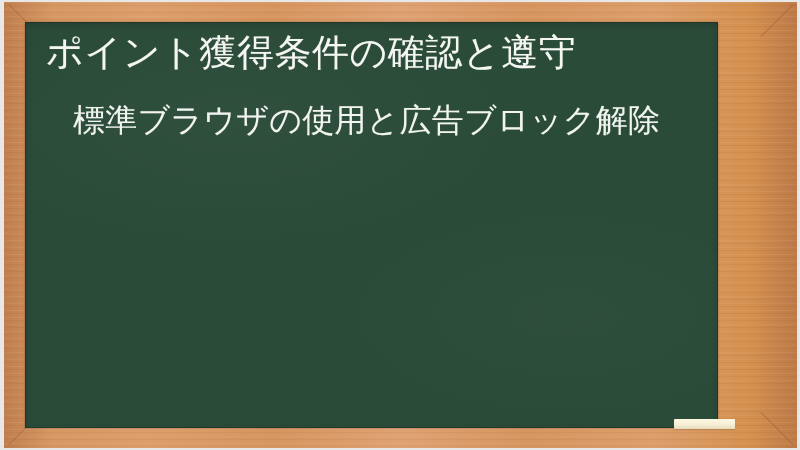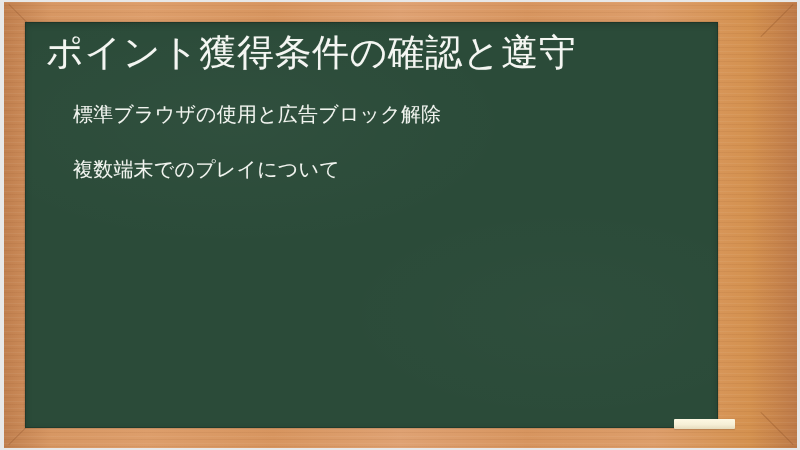--- a/index.html
+++ b/index.html
@@ -132,21 +132,21 @@
 
   .bullets {
     position: absolute;
     left: 35px;
     top: 82px;
     margin: 0;
     padding: 0;
     list-style: none;
   }
   .bullet {
-    font-size: 20px;
+    font-size: 32px;
     line-height: 1;
     height: 55px;
     color: #f1f4ef;
     white-space: nowrap;
     letter-spacing: 0.2px;
     text-shadow: 0 0 1px rgba(255,255,255,0.18);
   }
 
   
   .chalk {
@@ -172,21 +172,20 @@
     <span class="mitre mitre-br"></span>
   </div>
 
   <div class="board">
     <div class="board-text">
 
       <div class="title">ポイント獲得条件の確認と遵守</div>
 
       <ul class="bullets">
         <li class="bullet">標準ブラウザの使用と広告ブロック解除</li>
-        <li class="bullet">複数端末でのプレイについて</li>
       </ul>
 
     </div>
   </div>
 
   <div class="chalk"></div>
 
 </div>
 
 </body></html>

